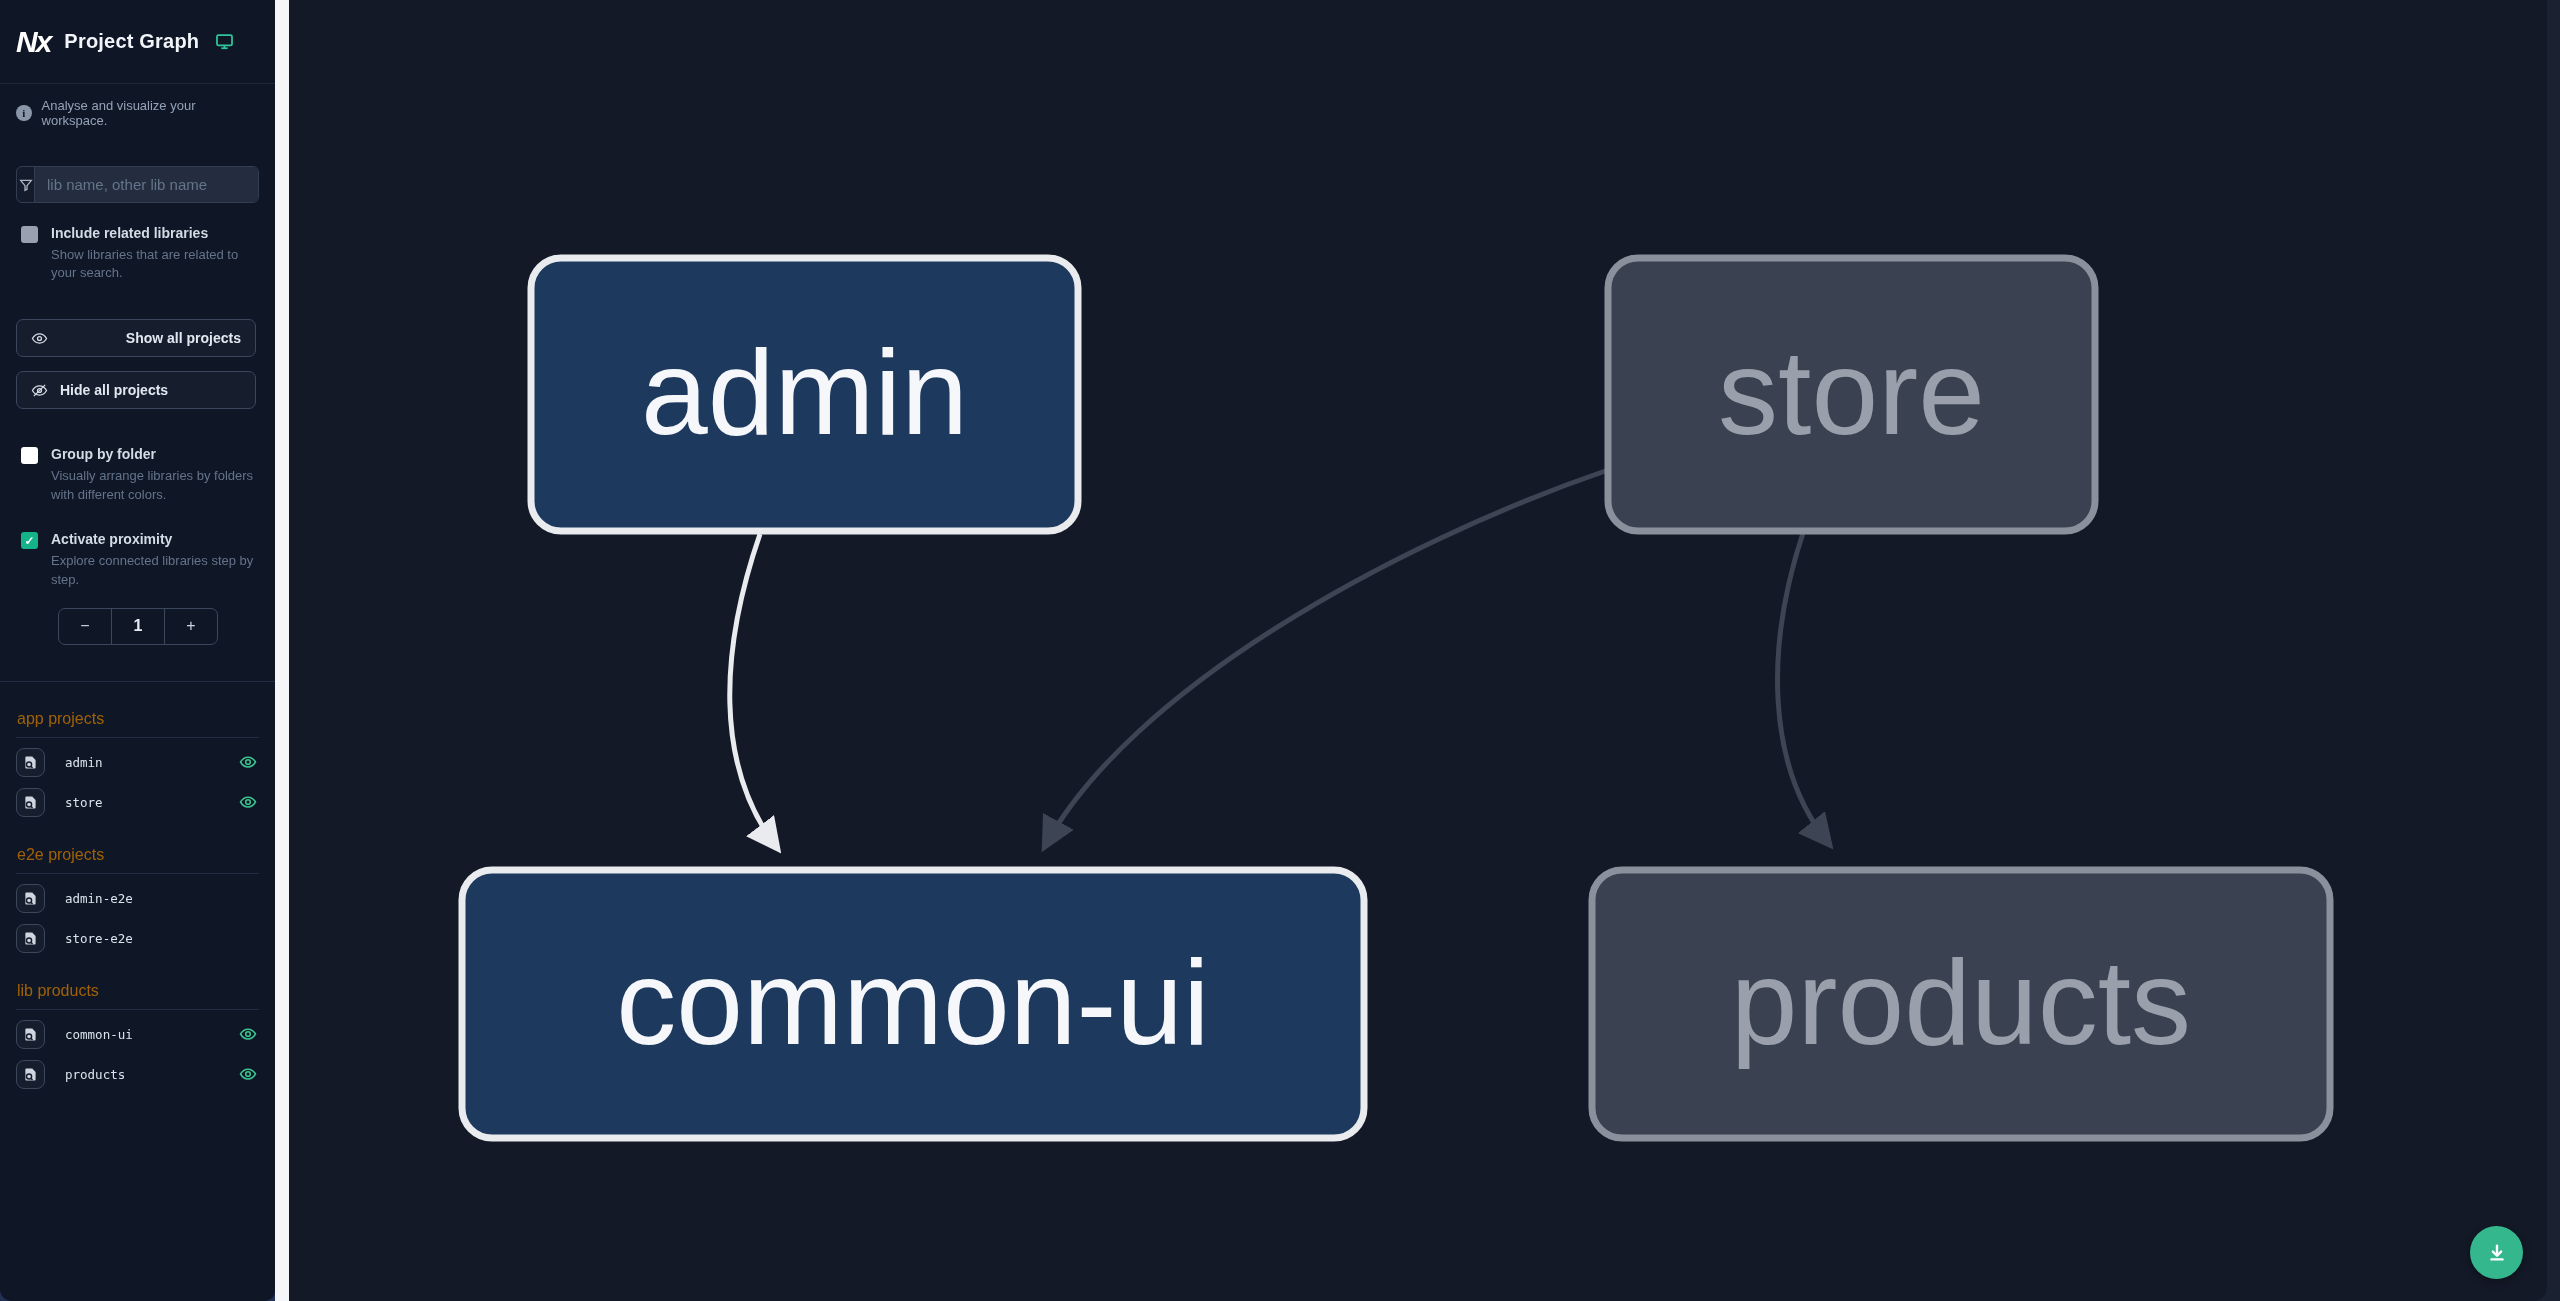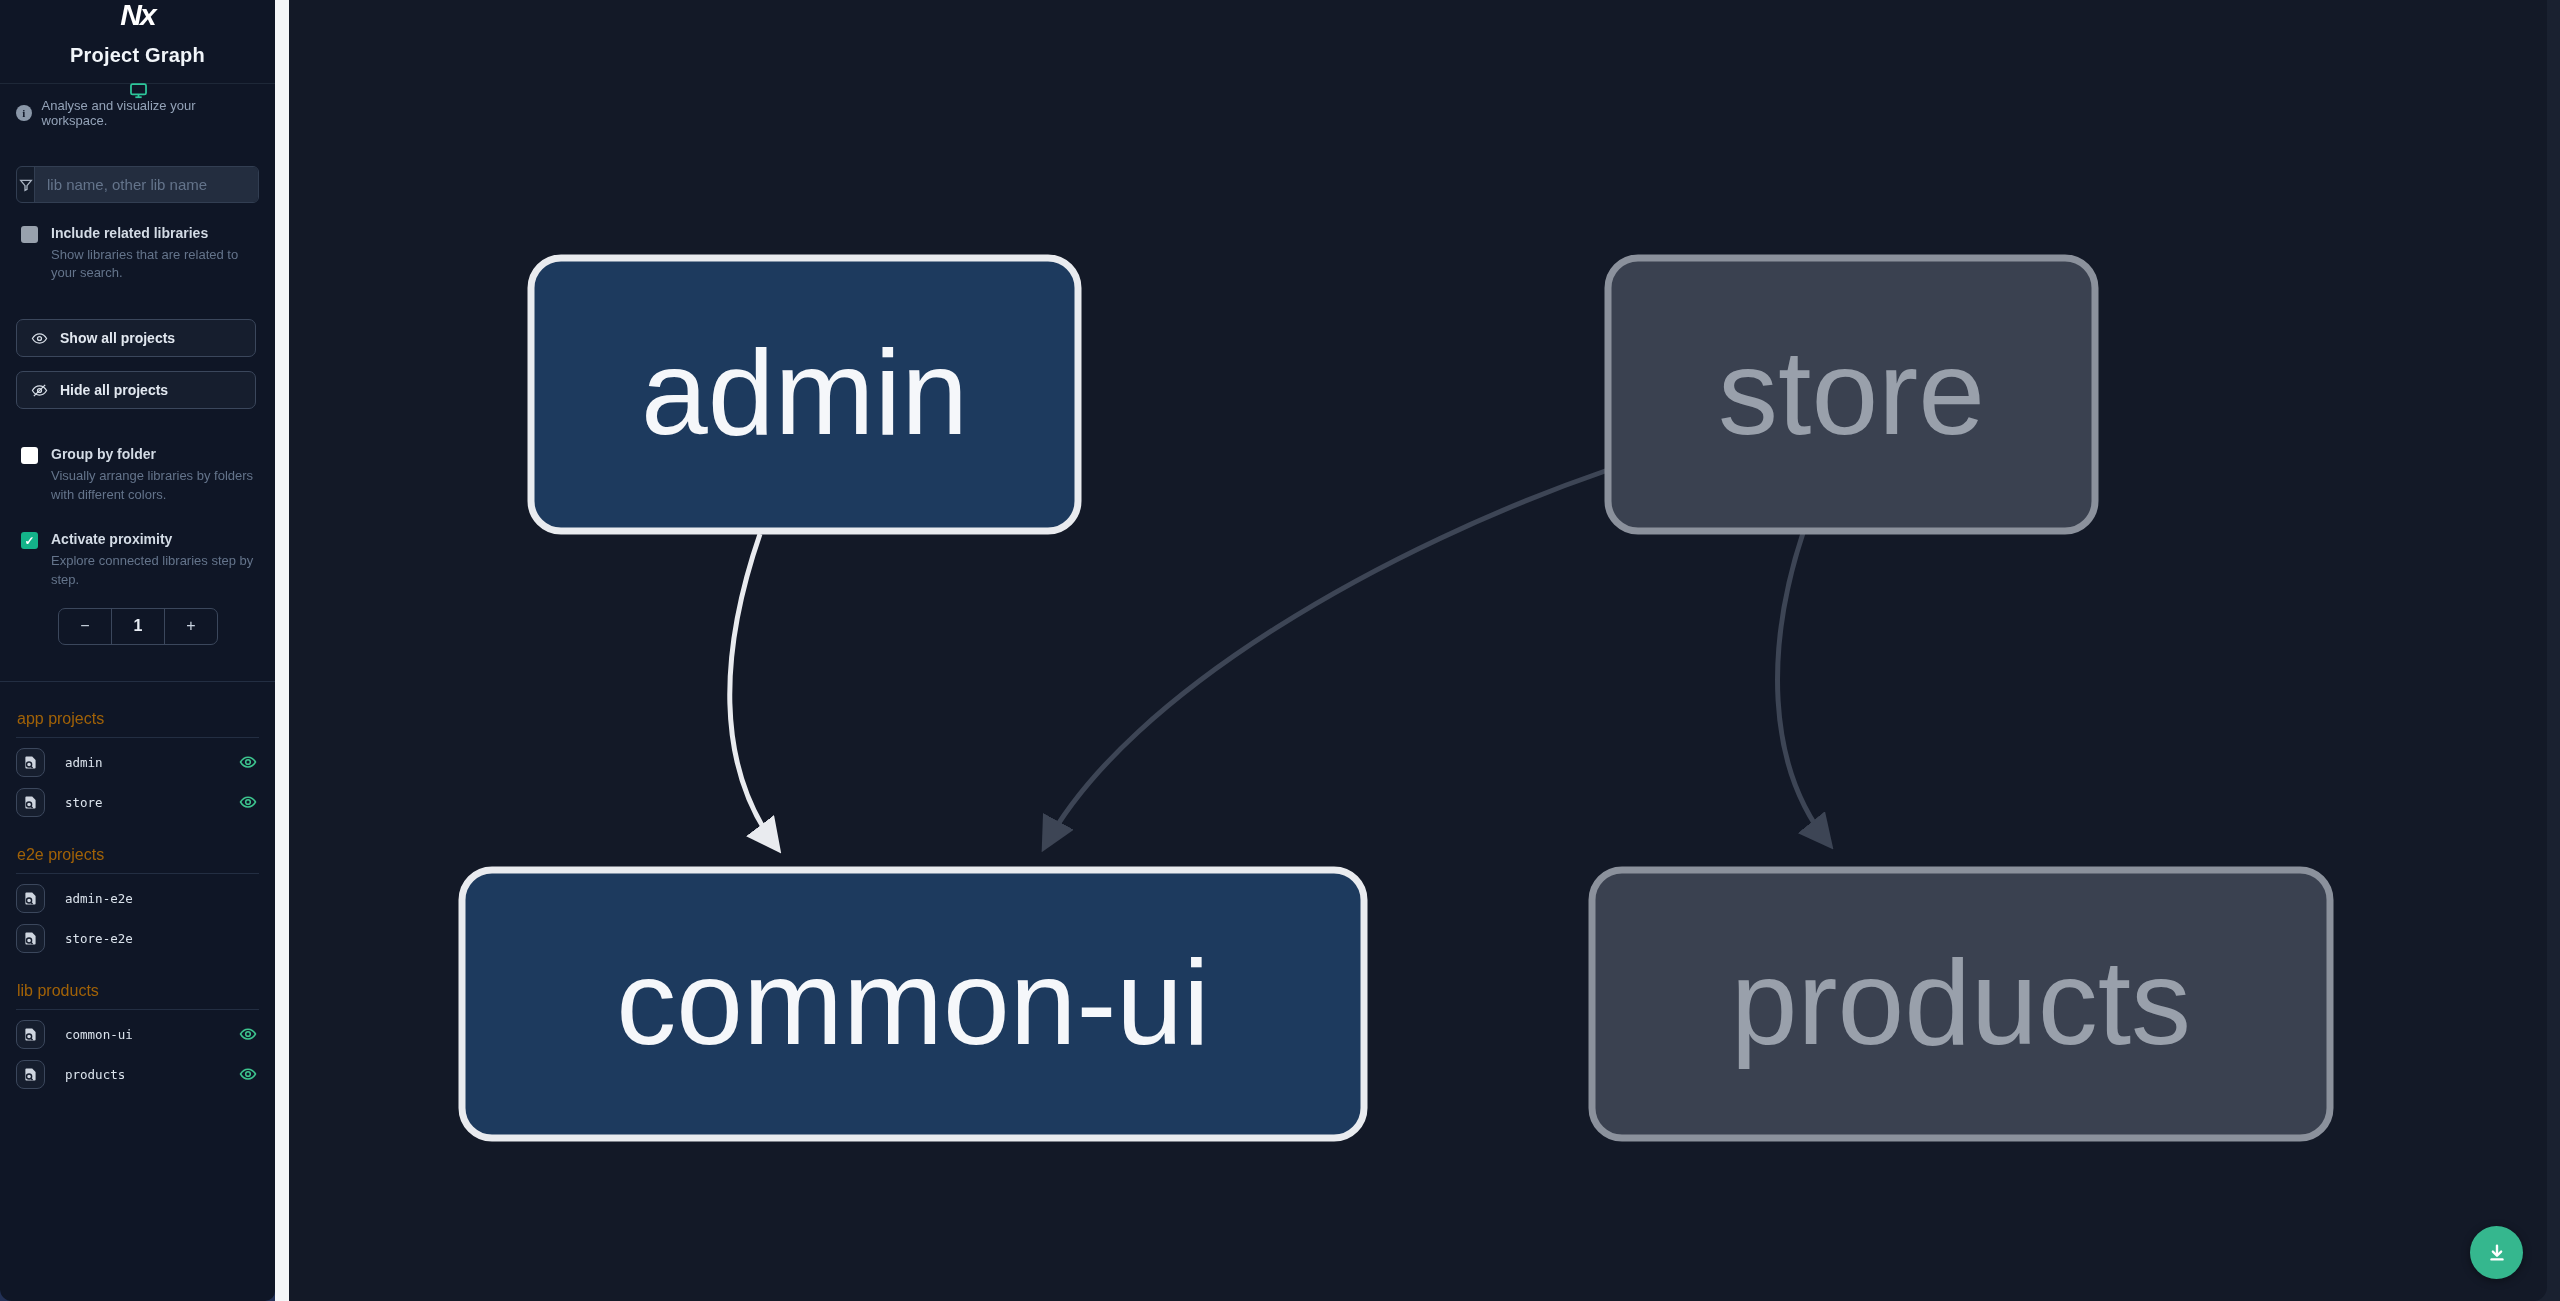--- a/index.html
+++ b/index.html
@@ -7,21 +7,21 @@
               font-family:"Liberation Sans", sans-serif; }
   .app { position:relative; width:2560px; height:1301px; display:flex; }
 
   
   .bottom-accent { position:absolute; left:0; bottom:0; width:276px; height:13px;
                    background:#223055; }
   .sidebar { position:relative; z-index:2; width:275px; height:1301px; background:#0f1626;
              color:#cbd5e1; flex:0 0 auto; border-bottom-left-radius:12px;
              border-bottom-right-radius:10px; overflow:hidden; }
   .sb-header { height:84px; display:flex; align-items:center; gap:14px; padding:0 16px;
-               border-bottom:1px solid #1e2838;flex-direction:column; }
+               border-bottom:1px solid #1e2838; }
   .nx-logo { font-weight:900; font-size:30px; color:#ffffff; letter-spacing:-2px;
              font-style:italic; line-height:1; }
   .app-title { font-size:20px; font-weight:700; color:#f1f5f9; letter-spacing:.2px; }
   .monitor-icon { margin-left:2px; display:flex; }
 
   .tagline { display:flex; align-items:center; gap:10px; padding:14px 16px 0 16px;
              font-size:13px; color:#94a3b8; }
   .info-icon { width:16px; height:16px; border-radius:50%; background:#8a97a8;
                color:#0f1626; font-size:11px; font-weight:700; display:flex;
                align-items:center; justify-content:center; font-family:"Liberation Serif",serif; }
@@ -41,21 +41,21 @@
   .cb.white { background:#ffffff; }
   .cb.teal  { background:#14b389; color:#fff; font-size:12px; font-weight:700; }
   .toggle .tlabel { font-size:14px; font-weight:700; color:#d3dbe5; line-height:1.25; }
   .toggle .tdesc  { font-size:13px; color:#64748b; line-height:1.45; margin-top:3px;
                     max-width:212px; }
 
   .sb-btn { margin:14px 16px 0 16px; height:38px; width:240px; display:flex;
             align-items:center; gap:12px; padding:0 14px; background:#161e2e;
             border:1px solid #3b475c; border-radius:7px; color:#e2e8f0;
             font-size:14px; font-weight:700; cursor:pointer; }
-  .sb-btn:first-of-type { margin-top:36px; }
+  .sb-btn:first-of-type { margin-top:36px;justify-content:space-between; }
   .sb-btn svg { flex:0 0 auto; }
 
   .stepper { margin:18px 0 0 58px; width:160px; height:37px; display:flex;
              border:1px solid #3b475c; border-radius:7px; overflow:hidden; }
   .stepper > * { flex:1; display:flex; align-items:center; justify-content:center;
                  color:#cbd5e1; font-size:16px; background:transparent; border:none; }
   .stepper .dec { border-right:1px solid #3b475c; cursor:pointer; }
   .stepper .inc { border-left:1px solid #3b475c; cursor:pointer; }
   .stepper .val { font-weight:600; color:#e8edf4; }
 

